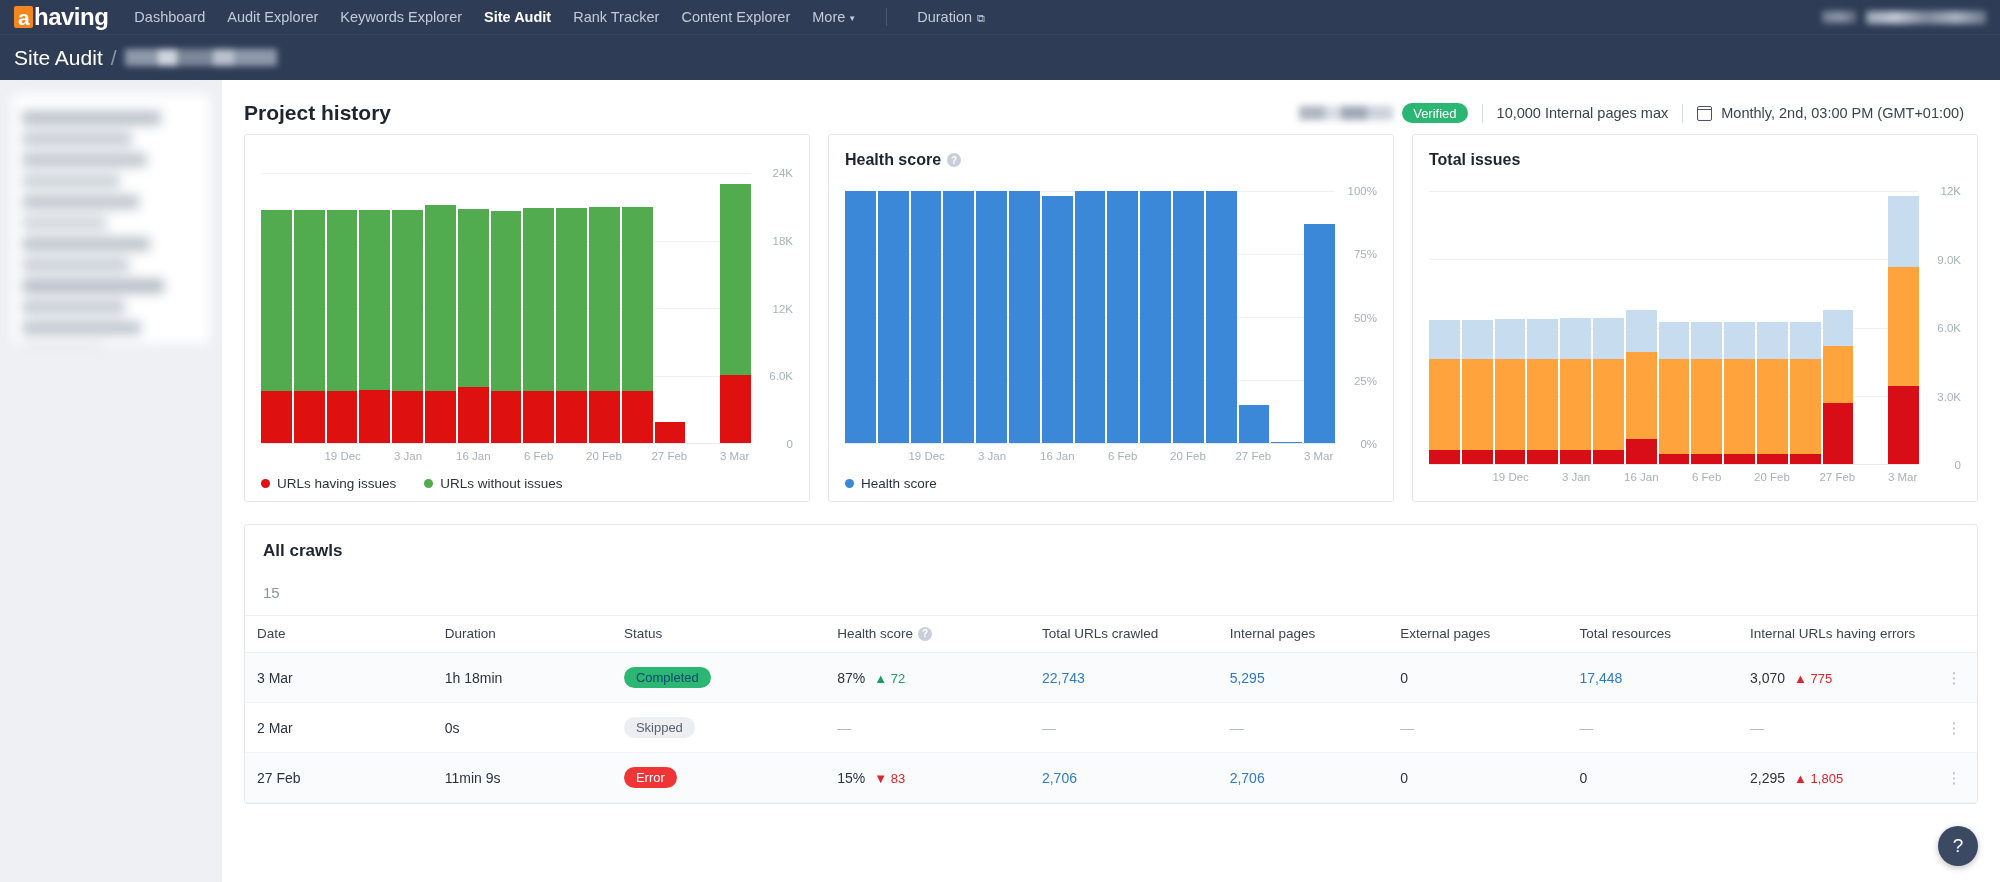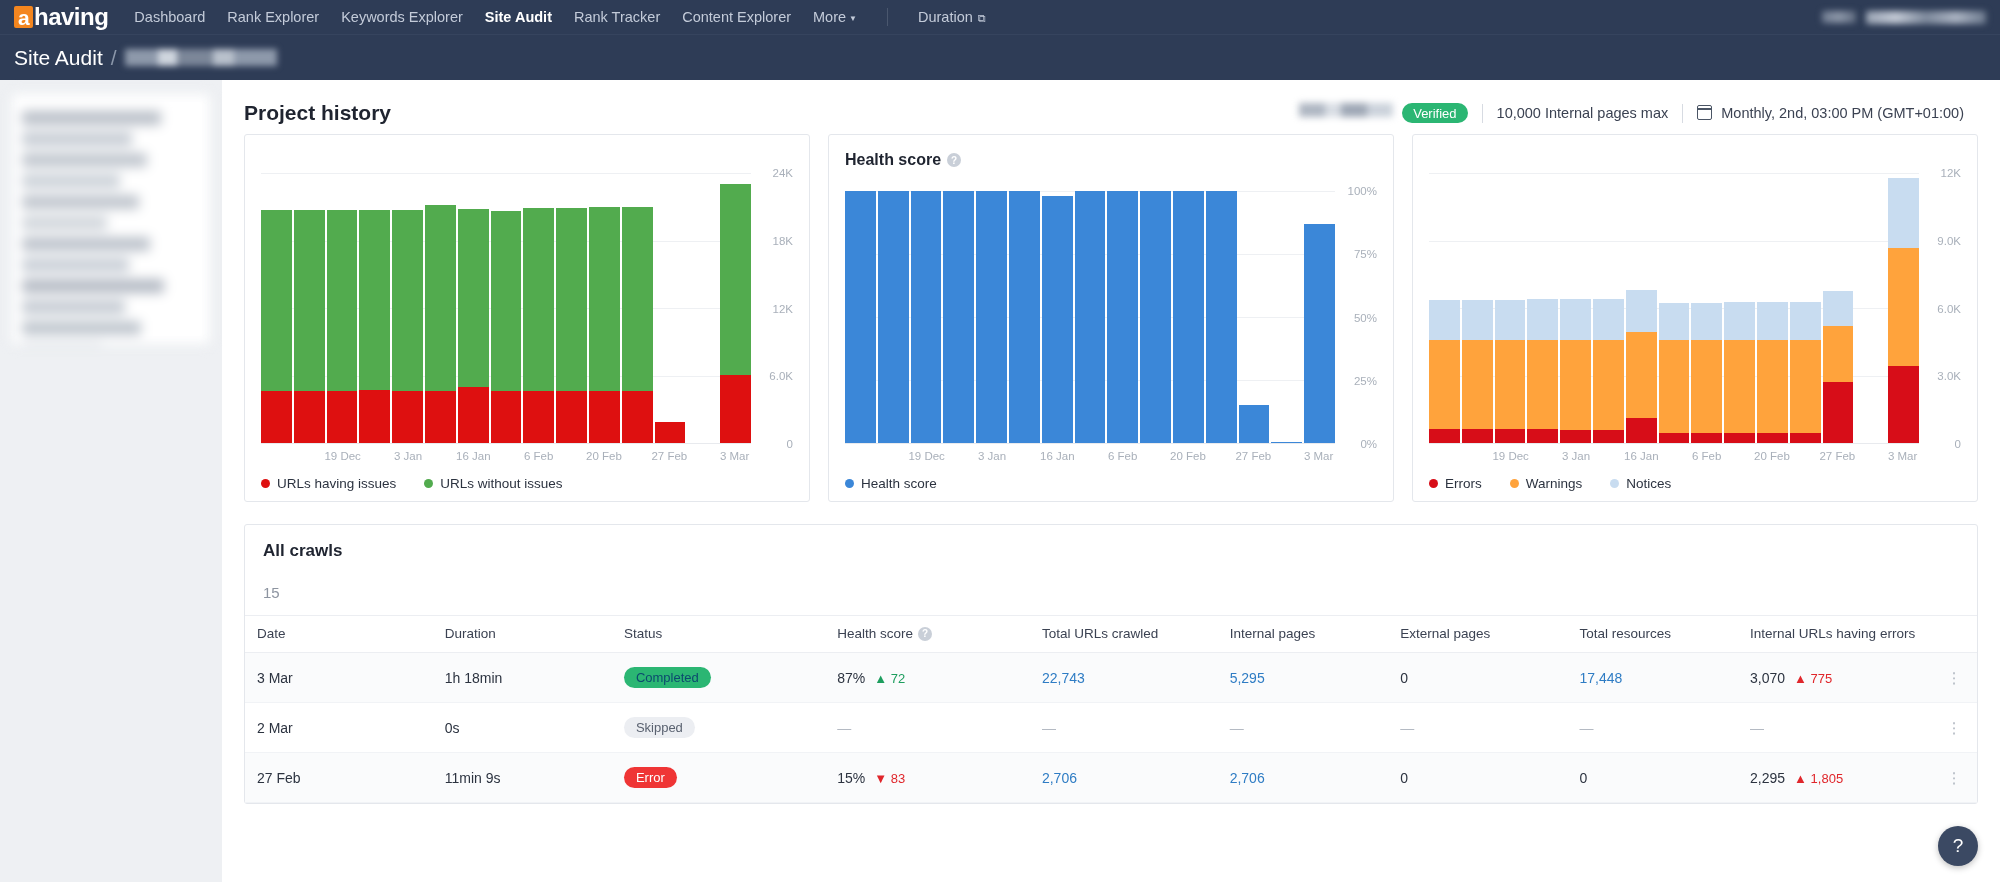--- a/index.html
+++ b/index.html
@@ -72,21 +72,21 @@
   .side-card { background:#ffffff; border-radius:3px; height:250px; padding:10px; overflow:hidden;
                box-shadow:0 0 0 1px #e3e6eb; }
   .side-blur { filter:blur(6px); }
   .sb-row { height:14px; margin:7px 0; border-radius:2px; }
 
   .content { flex:1; background:#ffffff; padding:0 22px 0 22px; overflow:hidden; }
 
   .proj-head { display:flex; align-items:center; height:54px; padding-top:12px; }
   .proj-title { font-size:21px; font-weight:bold; color:#1f2430; }
   .proj-right { margin-left:auto; display:flex; align-items:center; gap:0px; font-size:14.5px; color:#3b4252; }
-  .pr-seg { display:flex; gap:9px; padding:0 14px; }
+  .pr-seg { display:flex; align-items:center; gap:9px; padding:0 14px; }
   .pr-divider { width:1px; height:19px; background:#d7dbe2; }
   .domain-blur { width:94px; height:14px; filter:blur(3.6px);
     background:linear-gradient(90deg,#aeb6c2 0 28%,#d8dde4 28% 45%,#9ea7b5 45% 72%,#cbd2db 72% 100%); }
   .badge-verified { background:#2bb673; color:#fff; font-size:13px; border-radius:11px; padding:2.5px 11px; }
   .cal-ico { display:inline-block; width:15px; height:15px; border:1.6px solid #4b5565; border-radius:2px; position:relative; }
   .cal-ico::before { content:""; position:absolute; left:0; right:0; top:2.2px; height:1.6px; background:#4b5565; }
 
   
   .charts { display:flex; gap:18px; }
   .chart-card {
@@ -152,21 +152,21 @@
 </head>
 <body>
 
 <div class="topnav">
   <div class="logo">
     <span class="a-box">a</span>
       <span class="rest">having</span>
   </div>
   <div class="navlinks">
     <span class="navlink">Dashboard</span>
-    <span class="navlink">Rank Explorer</span>
+    <span class="navlink">Audit Explorer</span>
     <span class="navlink">Keywords Explorer</span>
     <span class="navlink active">Site Audit</span>
     <span class="navlink">Rank Tracker</span>
     <span class="navlink">Content Explorer</span>
     <span class="navlink"><span>More</span><span class="caret">▼</span></span>
     <span class="nav-sep"></span>
     <span class="navlink"><span>Duration</span><span class="ext-ico">⧉</span></span>
   </div>
   <div class="nav-right">
     <span class="blur-pill bp1"></span>
@@ -399,20 +399,23 @@
           </div>
         <div class="legend" id="legend1">
             <div class="leg">
               <span class="dot" style="background: rgb(59, 135, 216);"></span>
               <span>Health score</span>
             </div>
           </div>
       </div>
 
       <div class="chart-card">
+        <div class="chart-title">
+          <span>Total issues</span>
+        </div>
         <div class="plot-outer">
           <div class="plot" id="plot2">
               <div class="gridline" style="top: 75%;"></div>
               <div class="gridline" style="top: 50%;"></div>
               <div class="gridline" style="top: 25%;"></div>
               <div class="gridline" style="top: 0%;"></div>
               <div class="bars">
                 <div class="bar">
                   <div class="seg" style="height: 14.5833%; background: rgb(200, 220, 240);"></div>
                   <div class="seg" style="height: 33.25%; background: rgb(255, 163, 60);"></div>
@@ -499,34 +502,20 @@
             </div>
         </div>
         <div class="xaxis" id="xaxis2">
             <div class="xtick" style="left: 16.6667%;">19 Dec</div>
             <div class="xtick" style="left: 30%;">3 Jan</div>
             <div class="xtick" style="left: 43.3333%;">16 Jan</div>
             <div class="xtick" style="left: 56.6667%;">6 Feb</div>
             <div class="xtick" style="left: 70%;">20 Feb</div>
             <div class="xtick" style="left: 83.3333%;">27 Feb</div>
             <div class="xtick" style="left: 96.6667%;">3 Mar</div>
-          </div>
-        <div class="legend" id="legend2">
-            <div class="leg">
-              <span class="dot" style="background: rgb(215, 13, 24);"></span>
-              <span>Errors</span>
-            </div>
-            <div class="leg">
-              <span class="dot" style="background: rgb(255, 163, 60);"></span>
-              <span>Warnings</span>
-            </div>
-            <div class="leg">
-              <span class="dot" style="background: rgb(200, 220, 240);"></span>
-              <span>Notices</span>
-            </div>
           </div>
       </div>
 
     </div>
 
     <div class="table-card">
       <div class="tc-head">
         <span class="tc-title">All crawls</span>
         <span class="tc-count">15</span>
       </div>

